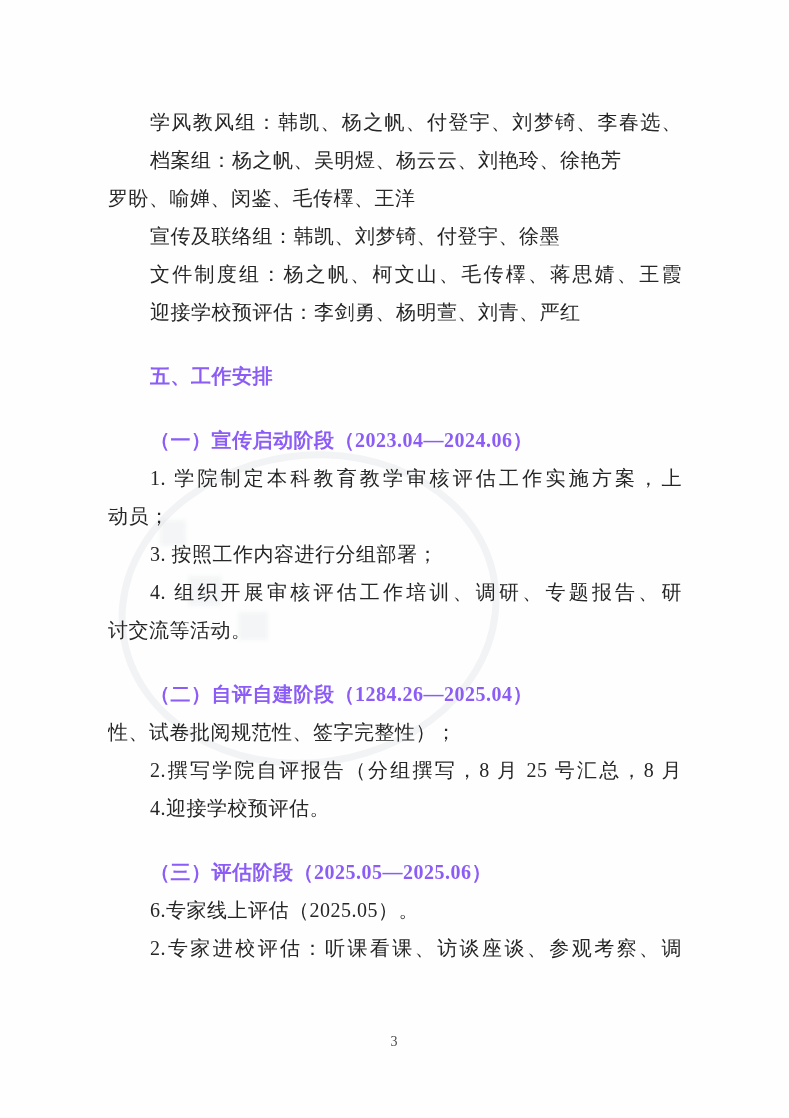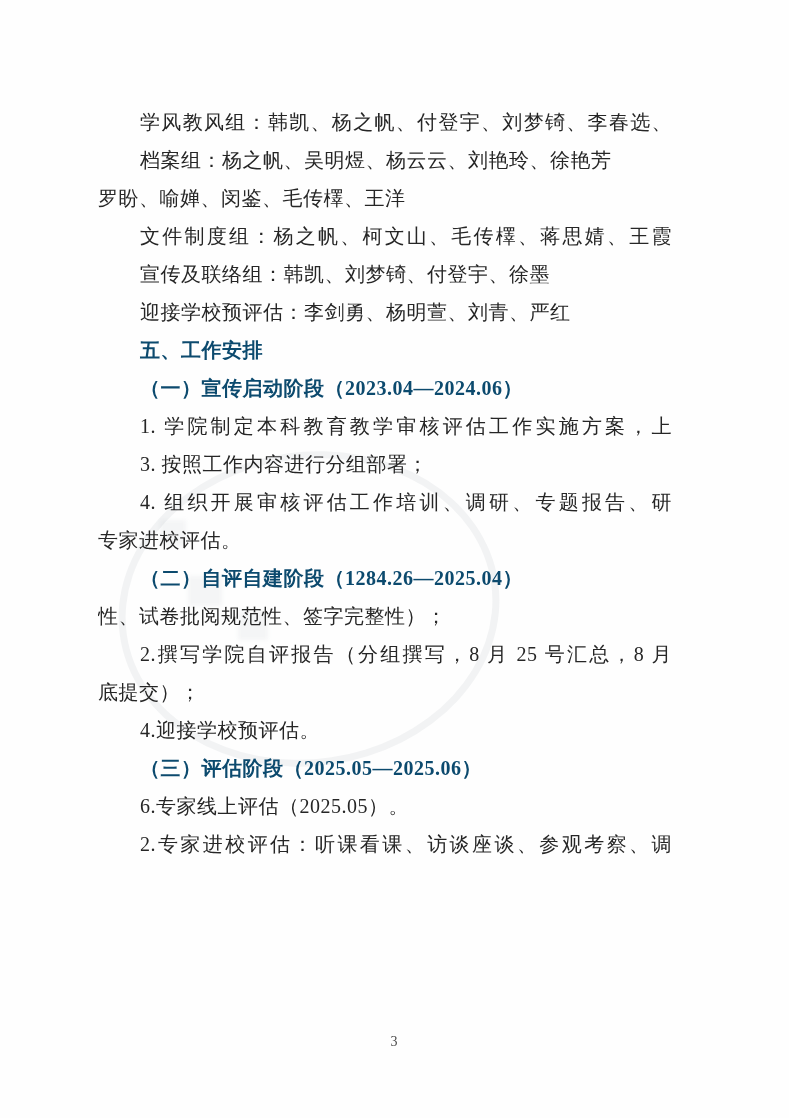--- a/index.html
+++ b/index.html
@@ -26,38 +26,38 @@
     pointer-events:none;
   }
   .stamp-mark{
     position:absolute;
     background:rgba(130,135,150,0.08);
     filter:blur(2px);
     pointer-events:none;
   }
   .content{
     position:absolute;
-    left:98px;top:103px;
+    left:108px;top:103px;
     width:574px;
   }
   .line{
     height:38px;
     line-height:38px;
     font-size:20px;
     letter-spacing:0.5px;
     white-space:pre-wrap;
     overflow:hidden;
   }
   .line.justify{
     text-align:justify;
     text-align-last:justify;
     text-justify:inter-character;
   }
   .line.indent{ padding-left:42px; }
-  .line.bold{ font-weight:700; color:#0c4a6e; }
+  .line.bold{ font-weight:700; color:#8b5cf6;margin-top:26px; }
   .page-number{
     position:absolute;
     left:0;top:1034px;
     width:789px;
     text-align:center;
     font-size:14px;
     color:#4a4a4a;
     letter-spacing:1px;
   }
 </style>
@@ -69,33 +69,33 @@
   <div class="stamp"></div>
   <div class="stamp-mark" style="left:188px;top:576px;width:34px;height:30px;"></div>
   <div class="stamp-mark" style="left:238px;top:612px;width:30px;height:28px;"></div>
   <div class="stamp-mark" style="left:160px;top:520px;width:26px;height:26px;"></div>
 
   <div class="content">
 
   <div class="line indent justify">学风教风组：韩凯、杨之帆、付登宇、刘梦锜、李春选、</div>
       <div class="line indent">档案组：杨之帆、吴明煜、杨云云、刘艳玲、徐艳芳</div>
       <div class="line">罗盼、喻婵、闵鉴、毛传檡、王洋</div>
+      <div class="line indent">宣传及联络组：韩凯、刘梦锜、付登宇、徐墨</div>
       <div class="line indent justify">文件制度组：杨之帆、柯文山、毛传檡、蒋思婧、王霞</div>
-      <div class="line indent">宣传及联络组：韩凯、刘梦锜、付登宇、徐墨</div>
       <div class="line indent">迎接学校预评估：李剑勇、杨明萱、刘青、严红</div>
       <div class="line indent bold">五、工作安排</div>
       <div class="line indent bold">（一）宣传启动阶段（2023.04—2024.06）</div>
       <div class="line indent justify">1. 学院制定本科教育教学审核评估工作实施方案，上</div>
+      <div class="line">动员；</div>
       <div class="line indent">3. 按照工作内容进行分组部署；</div>
       <div class="line indent justify">4. 组织开展审核评估工作培训、调研、专题报告、研</div>
-      <div class="line">专家进校评估。</div>
+      <div class="line">讨交流等活动。</div>
       <div class="line indent bold">（二）自评自建阶段（1284.26—2025.04）</div>
       <div class="line">性、试卷批阅规范性、签字完整性）；</div>
       <div class="line indent justify">2.撰写学院自评报告（分组撰写，8 月 25 号汇总，8 月</div>
-      <div class="line">底提交）；</div>
       <div class="line indent">4.迎接学校预评估。</div>
       <div class="line indent bold">（三）评估阶段（2025.05—2025.06）</div>
       <div class="line indent">6.专家线上评估（2025.05）。</div>
       <div class="line indent justify">2.专家进校评估：听课看课、访谈座谈、参观考察、调</div>
     </div>
 
   <div class="page-number">3</div>
 
 </div>
 

